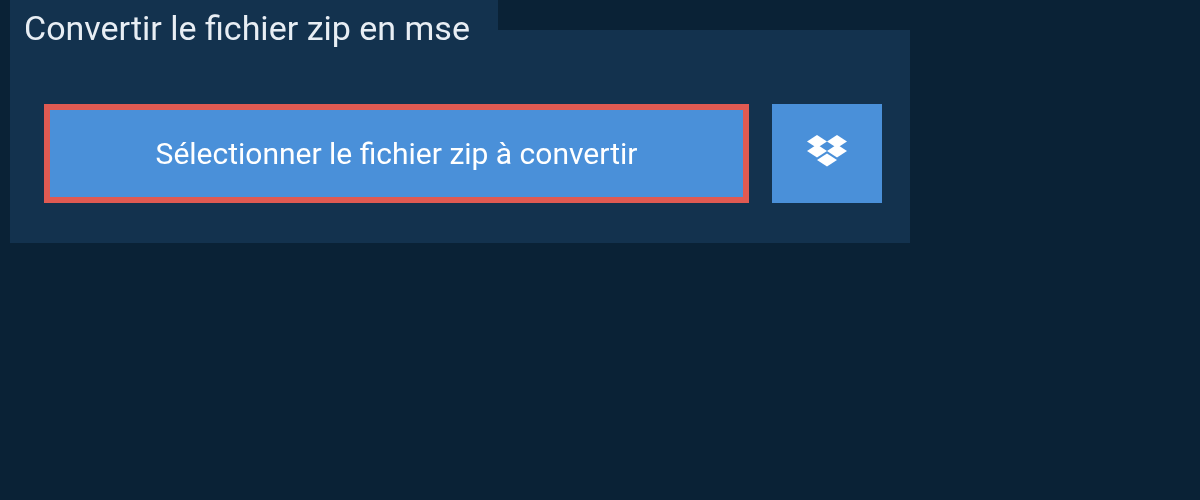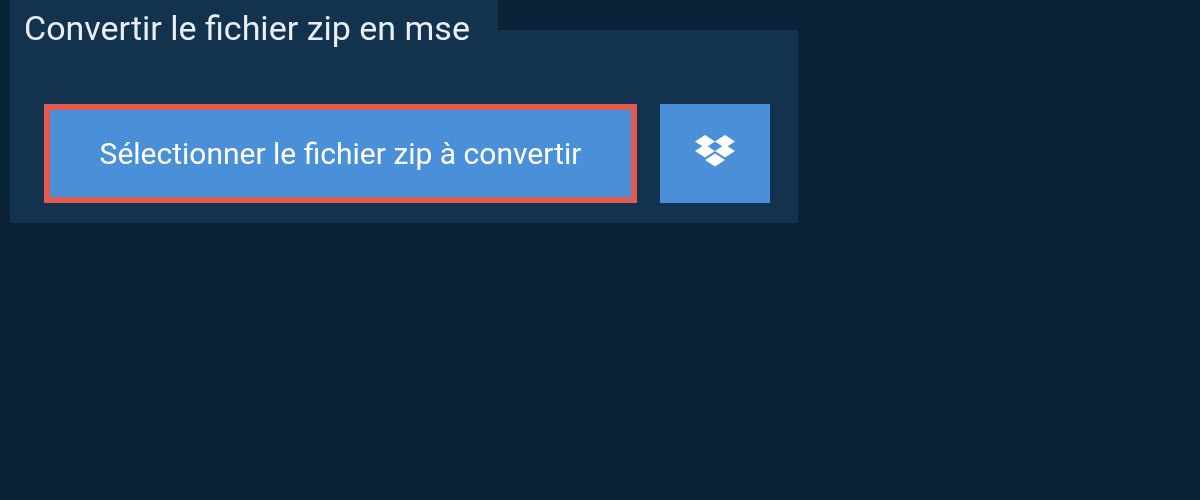--- a/index.html
+++ b/index.html
@@ -11,39 +11,39 @@
       width: 1200px;
       height: 500px;
       background: #0a2236;
       font-family: -apple-system, BlinkMacSystemFont, "Segoe UI", Roboto, Helvetica, Arial, sans-serif;
       overflow: hidden;
     }
     .panel {
       position: absolute;
       left: 10px;
       top: 30px;
-      width: 788px;
+      width: 900px;
       background: #13324e;
     }
     .title-tab {
       display: inline-block;
       background: #13324e;
       color: #e8eef4;
       font-size: 34px;
       font-weight: 400;
       padding: 18px 28px 18px 14px;
       margin-top: -30px;
       position: relative;
       top: -10px;
     }
     .button-row {
       display: flex;
       align-items: stretch;
       gap: 23px;
-      padding: 28px 28px 20px 22px;
+      padding: 28px 28px 40px 22px;
       margin-left: 12px;
     }
     .select-button {
       flex: 1;
       background: #4a90d9;
       border: 6px solid #e05a52;
       color: #ffffff;
       font-size: 30px;
       font-weight: 400;
       padding: 26px 20px;

